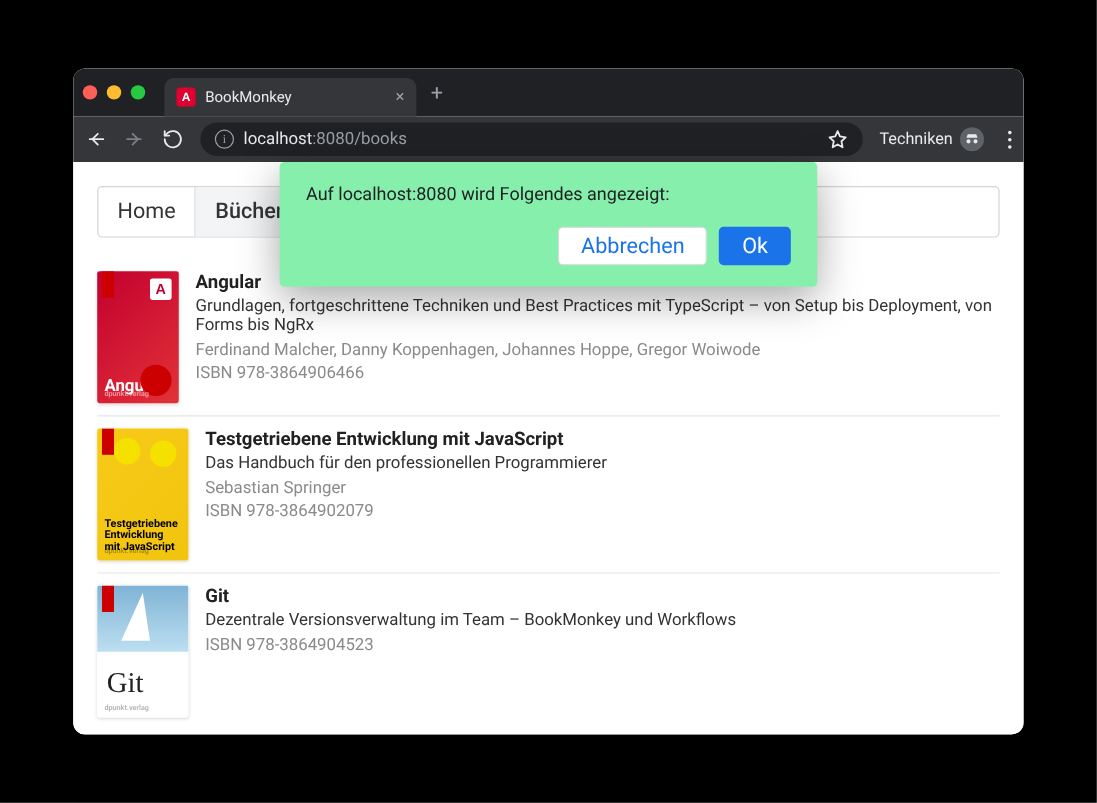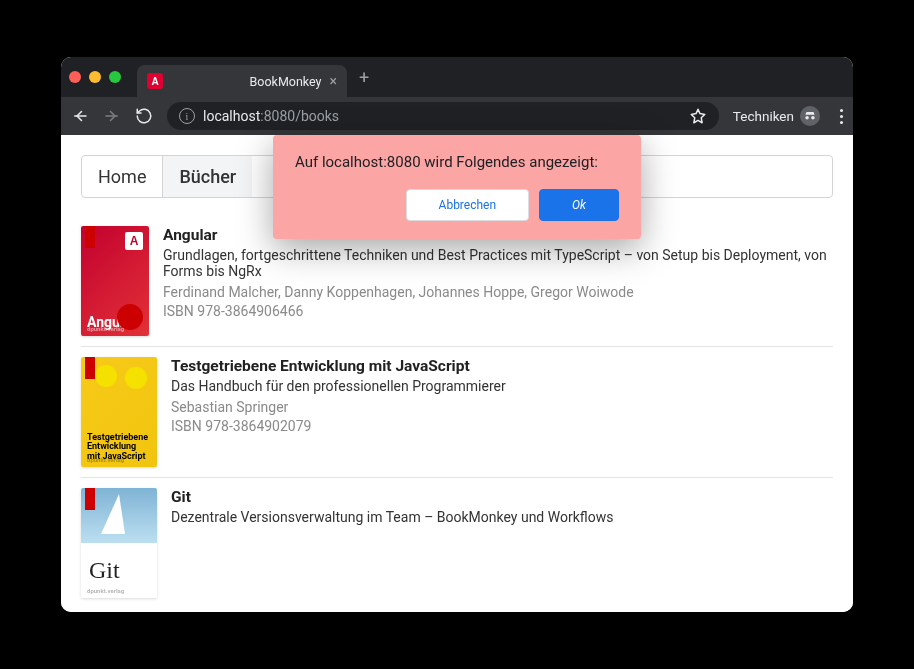--- a/index.html
+++ b/index.html
@@ -49,21 +49,21 @@
     font-size: 12.5px;
     margin-top: 8px;
   }
   .favicon {
     width: 16px; height: 16px; border-radius: 3px;
     background: #dd0031;
     display: flex; align-items: center; justify-content: center;
     color: #fff; font-weight: bold; font-size: 10px;
     font-family: Arial, sans-serif;
   }
-  .tab-title { flex: 1; text-align: right; }
+  .tab-title { flex: 1; }
   .tab-close { color: #9aa0a6; font-size: 14px; cursor: pointer; }
   .newtab { color: #9aa0a6; font-size: 18px; cursor: pointer; margin-left: 4px; }
 
   
   .toolbar {
     background: #35363a;
     height: 38px;
     display: flex;
     align-items: center;
     padding: 0 10px;
@@ -189,36 +189,36 @@
   .meta .title { font-size: 15.5px; font-weight: 700; color: #212121; margin-bottom: 3px; }
   .meta .sub   { font-size: 14px; color: #333; margin-bottom: 4px; }
   .meta .auth, .meta .isbn { font-size: 14px; color: #8a8a8a; line-height: 1.35; }
 
   
   .dialog {
     position: absolute;
     top: 78px;
     left: 50%;
     transform: translateX(-50%);
-    width: 368px;
-    background: #fca5a5;
+    width: 448px;
+    background: #86efac;
     border-radius: 4px;
     box-shadow: 0 10px 35px rgba(0,0,0,.35);
     padding: 18px 22px 18px 22px;
     z-index: 10;
   }
   .dialog-title { font-size: 15px; color: #202124; margin-bottom: 18px; }
   .dialog-body { font-size: 13.5px; color: #444; margin-left: 28px; margin-bottom: 20px; white-space: pre-line; }
   .dialog-actions { display: flex; justify-content: flex-end; gap: 10px; }
   .btn {
-    height: 32px; padding: 0 32px; border-radius: 4px; font-size: 12px;
+    height: 32px; padding: 0 18px; border-radius: 4px; font-size: 18px;
     display: inline-flex; align-items: center; cursor: pointer;
     border: 1px solid #dadce0; background: #fff; color: #1a73e8;
   }
-  .btn.primary { background: #1a73e8; color: #fff; border-color: #1a73e8; font-style: italic; }
+  .btn.primary { background: #1a73e8; color: #fff; border-color: #1a73e8; }
 </style>
 </head>
 <body>
 
 <div class="window">
 
   <div class="tabstrip">
     <div class="traffic">
       <span class="dot red"></span>
       <span class="dot yellow"></span>
@@ -315,20 +315,21 @@
         <div class="thumb white">
           <span class="sky"></span>
             <span class="sail"></span>
           <span class="ribbon"></span>
           <span class="git">Git</span>
           <span class="dp">dpunkt.verlag</span>
         </div>
         <div class="meta">
           <div class="title">Git</div>
           <div class="sub">Dezentrale Versionsverwaltung im Team – BookMonkey und Workflows</div>
+          <div class="isbn">ISBN 978-3864904523</div>
         </div>
       </div>
 
     </div>
   </div>
 
   <div class="dialog">
     <div class="dialog-title">Auf localhost:8080 wird Folgendes angezeigt:</div>
     <div class="dialog-actions">
       <div class="btn">Abbrechen</div>

